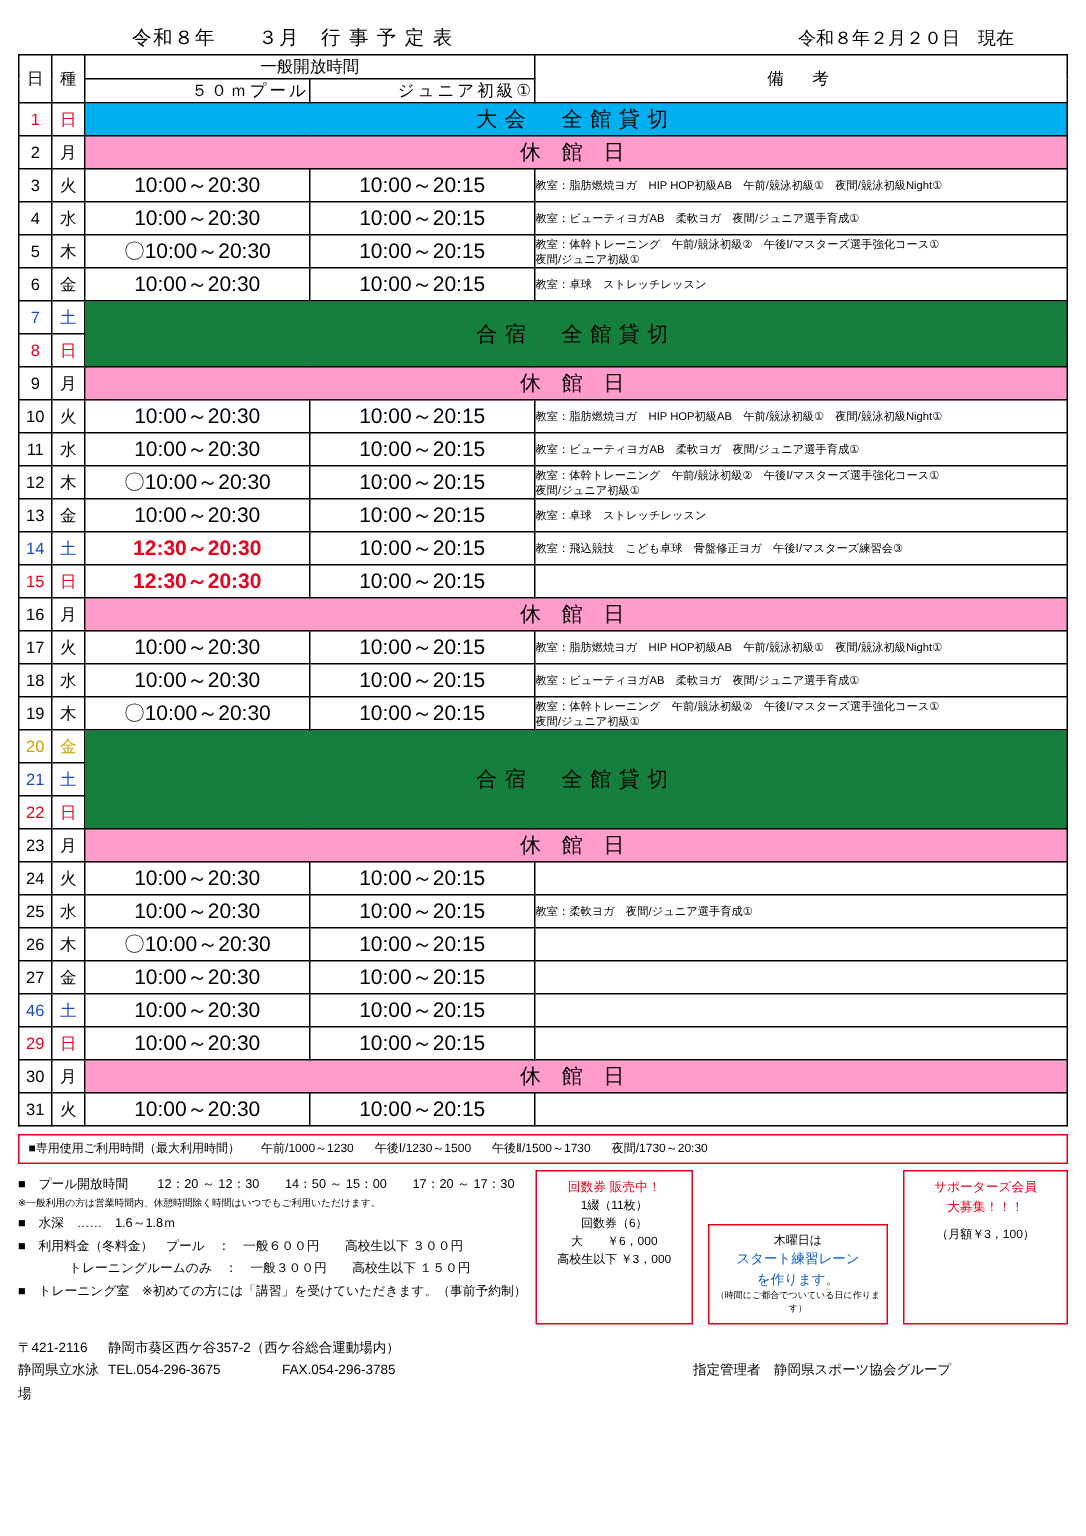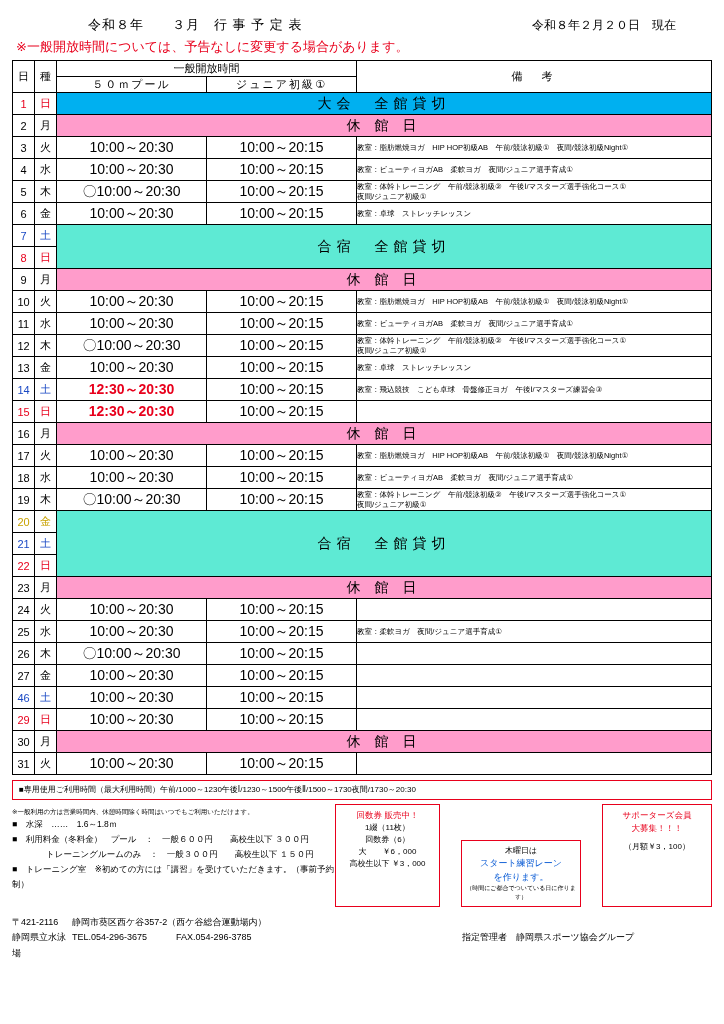--- a/index.html
+++ b/index.html
@@ -21,47 +21,47 @@
   table.sched{border-collapse:collapse;width:700px;table-layout:fixed;}
   table.sched td,table.sched th{border:1px solid #000;padding:0;}
   .c-day{width:22px;text-align:center;font-size:11px;}
   .c-wd{width:22px;text-align:center;font-size:11px;}
   .c-pool{width:150px;text-align:center;margin-left:20px;}
   .c-tr{width:150px;text-align:center;}
   .c-note{width:auto;text-align:left;font-size:7.5px;padding-left:3px;line-height:1.25;}
 
   .head-row th{font-size:11px;height:15px;font-weight:normal;}
   .head-open{font-size:9px;text-align:center;border-bottom:1px solid #000 !important;}
-  .head-sub{font-size:12px;text-align:center;height:18px;letter-spacing:2px;}
+  .head-sub{font-size:12px;text-align:right;height:18px;letter-spacing:2px;}
   .head-note{font-size:12px;text-align:center;letter-spacing:4px;}
 
   tr.r{height:22px;}
   .time{font-size:14px;letter-spacing:0px;}
   .time-red{color:#e8001c;font-weight:bold;}
   .sun{color:#e8001c;}
   .sat{color:#1a49c4;}
   .gold{color:#c8a200;}
 
   .full{text-align:center;font-size:14px;letter-spacing:5px;margin-left:15px;}
   .bg-blue{background:#00b0f0;}
   .bg-pink{background:#ff9ccb;}
-  .bg-green{background:#5eead4;}
+  .bg-green{background:#15803d;}
 
   
   .redbox{border:1px solid #e8001c;margin-top:5px;padding:3px 6px;font-size:8px;line-height:1.5;}
-  .redbox .rb-line{display:flex;align-items:center;}
+  .redbox .rb-line{display:flex;align-items:center;gap:14px;}
   .rb-lead{color:#000;font-size:8px;}
 
   .info{margin-top:6px;font-size:8.5px;line-height:1.75;}
   .info .bullet{font-size:8.5px;}
   .info .tiny{font-size:6.5px;color:#000;}
 
   .lower{display:flex;gap:0;align-items:flex-start;}
   .lower-left{width:355px;}
-  .boxes{display:flex;gap:21px;margin-top:4px;justify-content:space-between;}
+  .boxes{display:flex;gap:10px;margin-top:4px;justify-content:space-between;}
   .boxr{border:1px solid #e8001c;text-align:center;font-size:8px;line-height:1.5;padding:4px 4px;}
   .box1{width:95px;}
   .box2{width:110px;margin-top:36px;}
   .box3{width:100px;}
   .box-blue{color:#0b5cd5;font-size:9px;}
   .box-red{color:#e8001c;font-size:8.5px;}
   .box-tiny{font-size:6px;}
 
   .footer{margin-top:8px;font-size:9px;line-height:1.7;}
   .footer-row{display:flex;}
@@ -72,21 +72,20 @@
 </head>
 <body>
 
 <div class="page">
 
   <div class="hdr">
     <div class="hdr-title">令和８年　　３月　行 事 予 定 表</div>
     <div class="hdr-date">令和８年２月２０日　現在</div>
   </div>
 
-  <div class="notice">※一般開放時間については、予告なしに変更する場合があります。</div>
 
   <table class="sched">
     <colgroup>
       <col style="width:22px">
         <col style="width:22px">
         <col style="width:150px">
         <col style="width:150px">
         <col>
     </colgroup>
     <thead>
@@ -346,20 +345,21 @@
       <span>午前/1000～1230</span>
       <span>午後Ⅰ/1230～1500</span>
       <span>午後Ⅱ/1500～1730</span>
       <span>夜間/1730～20:30</span>
     </div>
   </div>
 
   <div class="lower">
     <div class="lower-left">
       <div class="info">
+        <div class="bullet">■　プール開放時間　　 12：20 ～ 12：30　　14：50 ～ 15：00　　17：20 ～ 17：30</div>
         <div class="tiny">※一般利用の方は営業時間内、休憩時間除く時間はいつでもご利用いただけます。</div>
         <div class="bullet">■　水深　……　1.6～1.8ｍ</div>
         <div class="bullet">■　利用料金（冬料金）　プール　：　一般６００円　　高校生以下 ３００円</div>
         <div class="bullet">　　　　トレーニングルームのみ　：　一般３００円　　高校生以下 １５０円</div>
         <div class="bullet">■　トレーニング室　※初めての方には「講習」を受けていただきます。（事前予約制）</div>
       </div>
     </div>
 
     <div class="boxes">
       <div class="boxr box1">
@@ -383,20 +383,20 @@
     </div>
   </div>
 
   <div class="footer">
     <div class="footer-row">
       <div class="f1">〒421-2116</div>
       <div class="f2">静岡市葵区西ケ谷357-2（西ケ谷総合運動場内）</div>
     </div>
     <div class="footer-row">
       <div class="f1">静岡県立水泳場</div>
-      <div class="f2" style="display:flex;gap:29px;">
+      <div class="f2" style="display:flex;gap:41px;">
         <span>TEL.054-296-3675</span>
         <span>FAX.054-296-3785</span>
       </div>
       <div class="f3">指定管理者　静岡県スポーツ協会グループ</div>
     </div>
   </div>
 </div>
 
 </body></html>

